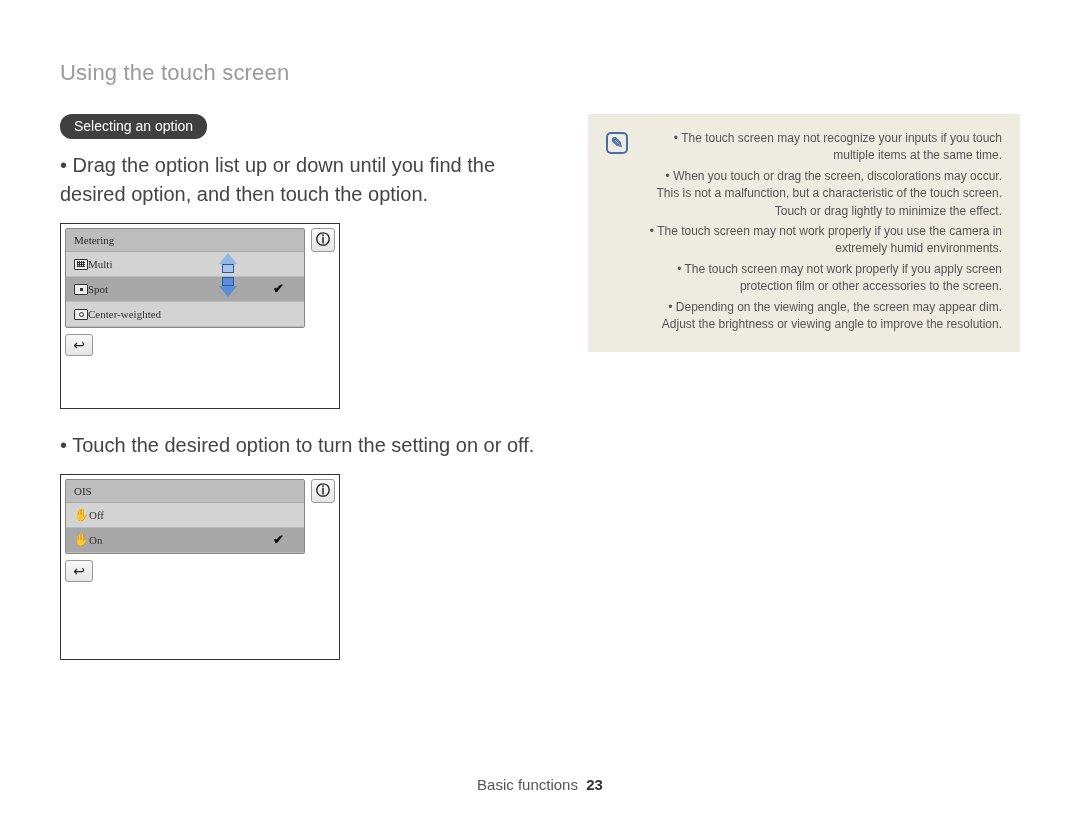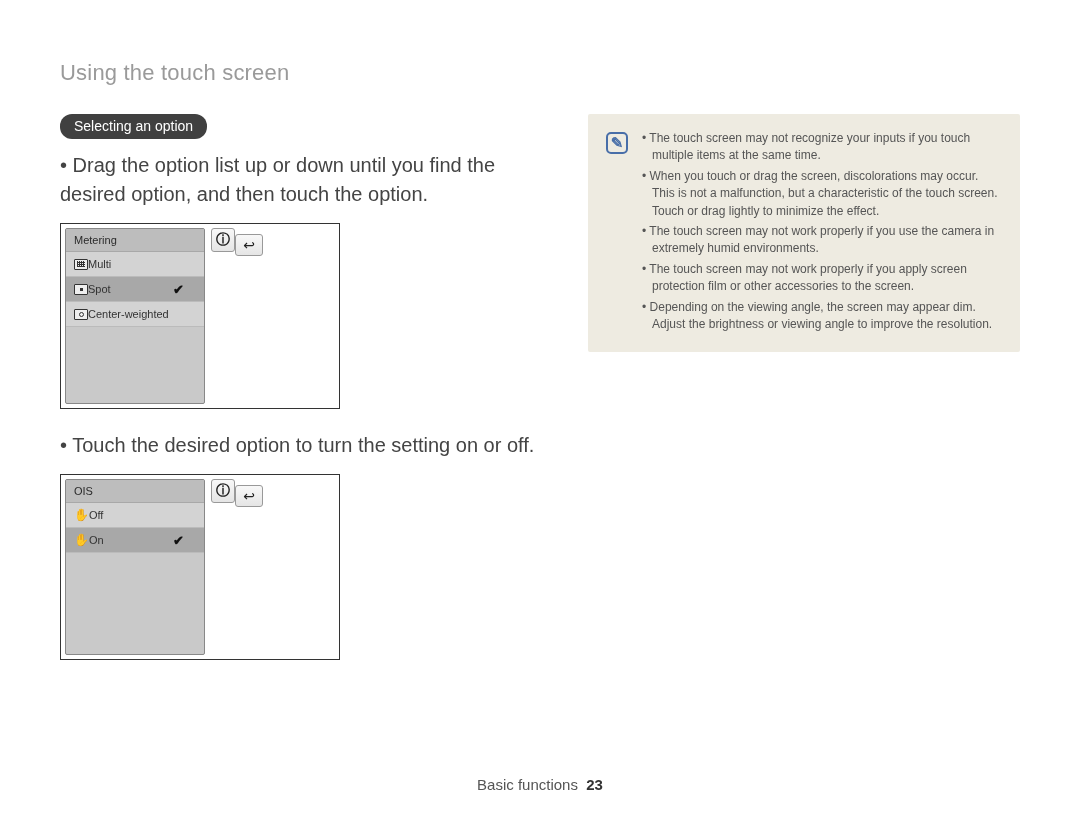--- a/index.html
+++ b/index.html
@@ -48,22 +48,24 @@
       border: 1px solid #333;
       width: 280px;
       height: 186px;
       background: #fff;
       position: relative;
       margin-bottom: 22px;
       padding: 4px;
     }
     .panel-inner {
       display: flex;
+      flex-direction: column;
       height: 100%;
       position: relative;
+      font-family: Liberation Serif, serif;
     }
     .panel-toprow {
       display: flex;
       gap: 6px;
     }
     .panel-mainarea {
       background: #c9c9c9;
       flex: 1 0 140px;
       border: 1px solid #888;
       border-radius: 2px;
@@ -209,20 +211,21 @@
       justify-content: center;
       font-size: 15px;
       font-weight: bold;
       margin-top: 2px;
     }
     .note-list li {
       list-style: none;
       text-indent: -10px;
       padding-left: 10px;
       margin-bottom: 3px;
+      text-align: right;
     }
     .note-list li::before {
       content: "• ";
     }
     .footer {
       position: absolute;
       bottom: 22px;
       left: 0;
       width: 100%;
       text-align: center;

